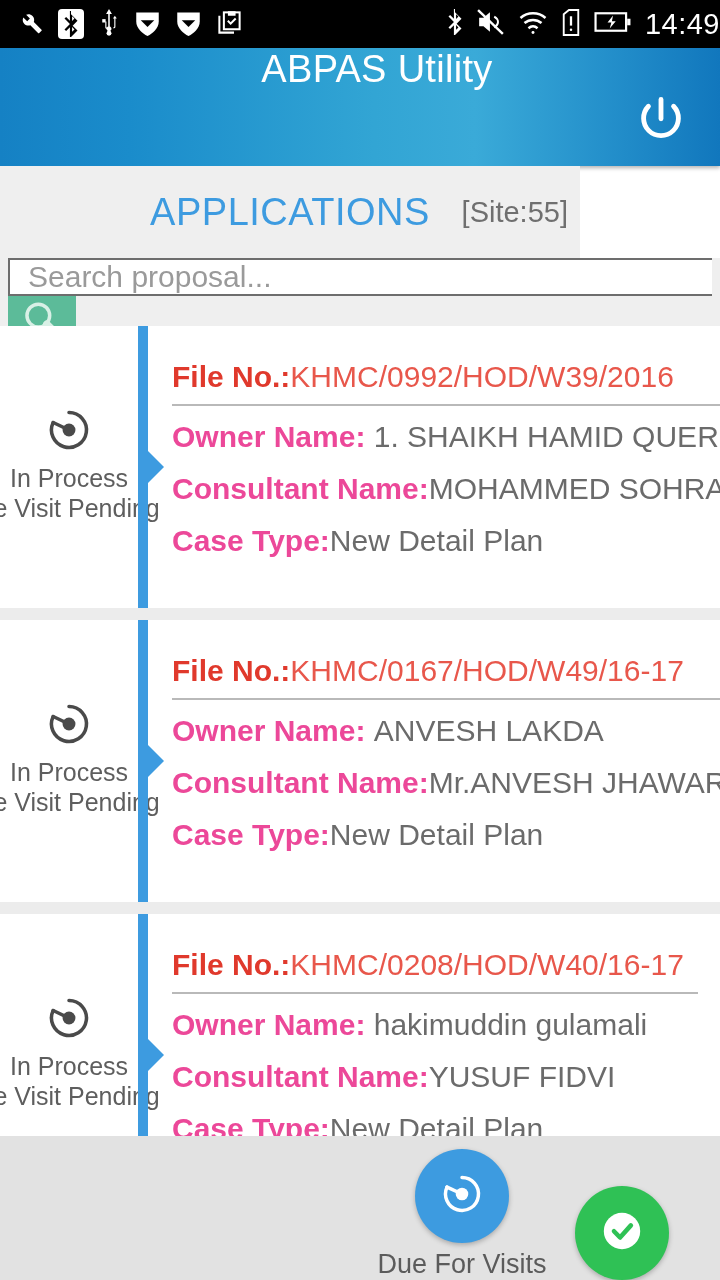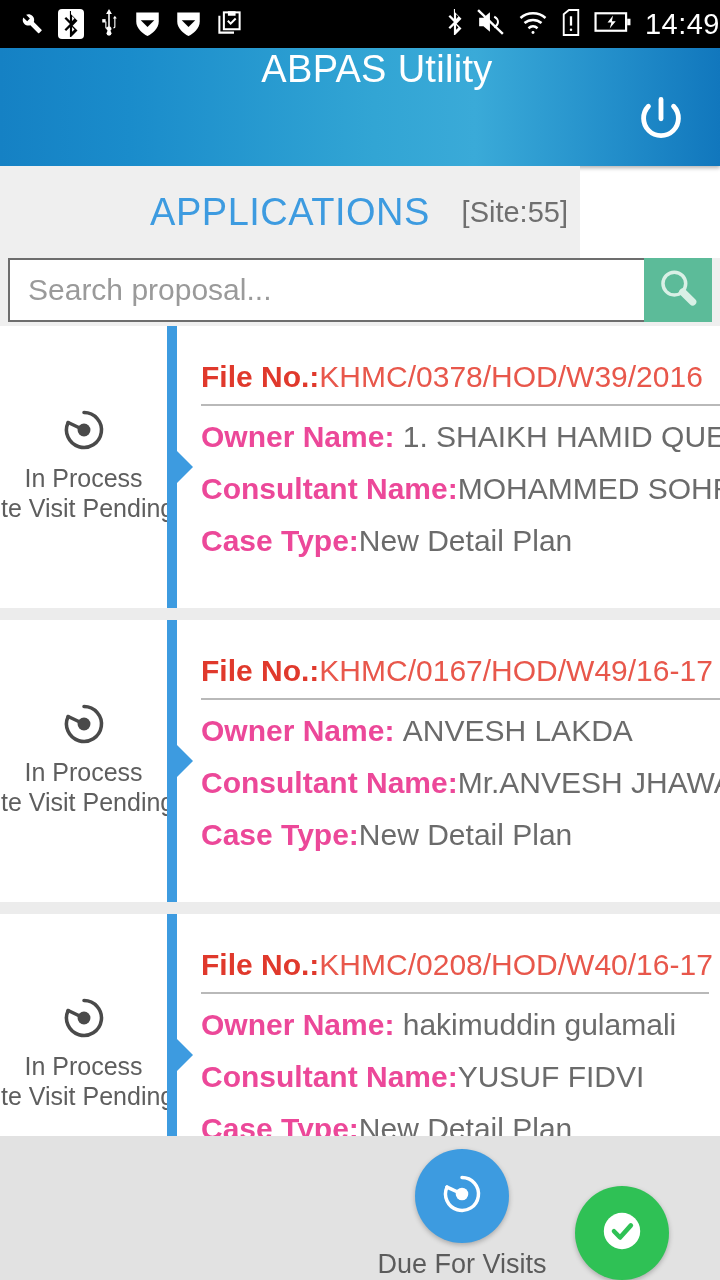--- a/index.html
+++ b/index.html
@@ -54,20 +54,21 @@
   }
   .total-badge {
     position:absolute; right:12px; color:#6f6f6f; font-size:29px;
   }
 
   
   .searchrow {
     position:absolute; top:258px; left:0; width:720px; height:68px;
     background:#efefef; display:flex; align-items:stretch;
     padding:0 8px 4px 8px;
+    flex-direction:column;
   }
   .search-field {
     flex:1; background:#fff; border:2px solid #6d6d6d; border-right:none;
     display:flex; align-items:center; padding-left:18px;
   }
   .search-field input {
     width:100%; border:none; outline:none; background:transparent;
     font-size:30px; color:#444; font-family:"Liberation Sans", sans-serif;
   }
   .search-field input::placeholder { color:#9a9a9a; }
@@ -79,21 +80,21 @@
   
   .list {
     position:absolute; top:326px; left:0; width:720px; height:810px;
     background:#ececec; overflow:hidden;
   }
   .card {
     position:relative; background:#fff; width:720px; height:282px;
     margin-bottom:12px; display:flex; overflow:hidden;
   }
   .card-status {
-    width:167px; flex:none; display:flex; flex-direction:column;
+    width:138px; flex:none; display:flex; flex-direction:column;
     align-items:center; justify-content:center; padding-bottom:6px;
   }
   .status-ico { margin-bottom:4px; }
   .status-line {
     color:#5e5e5e; font-size:25px; line-height:30px; white-space:nowrap;
   }
   .status-line.wide { margin-left:-14px; }
   .accent {
     width:10px; flex:none; background:#3d9be0; position:relative;
     align-self:stretch;
@@ -260,21 +261,21 @@
             <path d="M4.4 8.4 L12 12" stroke-linecap="round"></path>
             <circle cx="12" cy="12" r="3.1" fill="#4a4a4a" stroke="none"></circle>
           </svg>
         </span>
         <span class="status-line">In Process</span>
         <span class="status-line wide">Site Visit Pending</span>
       </div>
       <div class="accent"></div>
       <div class="card-body">
         <div class="file-row">
-          <span class="file-label">File No.:</span><span class="file-value">KHMC/0378/HOD/W39/2016</span>
+          <span class="file-label">File No.:</span><span class="file-value">KHMC/0992/HOD/W39/2016</span>
         </div>
         <div class="divider"></div>
         <div class="field">
           <b>Owner Name: </b><span>1. SHAIKH HAMID QUERESHI S/</span>
         </div>
         <div class="field">
           <b>Consultant Name:</b><span>MOHAMMED    SOHRAB</span>
         </div>
         <div class="field">
           <b>Case Type:</b><span>New Detail Plan</span>

